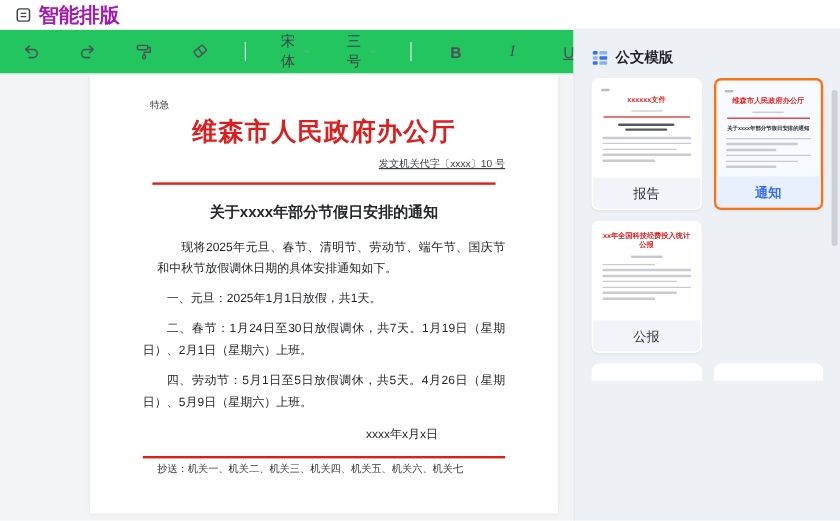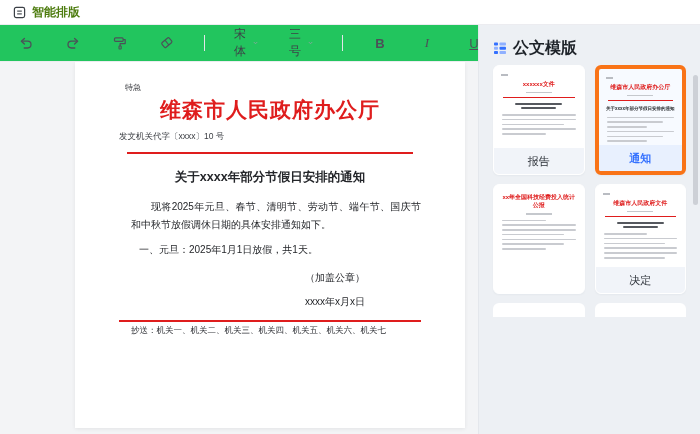--- a/index.html
+++ b/index.html
@@ -4,21 +4,21 @@
 <style>
   * { margin:0; padding:0; box-sizing:border-box; }
   html,body { width:700px; height:434px; overflow:hidden; background:#fff;
     font-family:"Liberation Sans","DejaVu Sans",sans-serif; }
 
   .app { width:700px; height:434px; display:flex; flex-direction:column; }
 
   
   .app-header { height:25px; background:#fff; border-bottom:1px solid #ececf0;
     display:flex; align-items:center; padding:0 13px; gap:6px; flex:none; }
-  .app-header .title { font-size:12px; font-weight:bold; color:#4d7c0f;font-family:Liberation Serif, serif; }
+  .app-header .title { font-size:17px; font-weight:bold; color:#a21caf;font-family:Liberation Serif, serif; }
 
   
   .main-row { flex:1; display:flex; min-height:0; }
   .left-col { width:478px; flex:none; display:flex; flex-direction:column; min-height:0; }
 
   
   .toolbar { height:37px; background:#22c55e; border-bottom:1px solid #ececf0;
     display:flex; align-items:center; padding:0 16px; gap:27px; flex:none; }
   .tb-btn { display:flex; align-items:center; justify-content:center; gap:2px;
     height:24px; min-width:20px; border-radius:4px; cursor:pointer; color:#4c5158;
@@ -35,44 +35,44 @@
   svg.icon { display:block; }
 
   
   .editor { flex:1; background:#f3f4f6; overflow:hidden; position:relative; }
   .page { position:absolute; left:75px; top:0; width:390px; height:366px;
     background:#fff; box-shadow:0 1px 4px rgba(0,0,0,.07); padding:20px 44px 15px 44px;
     color:#24262a; }
   .urgency { font-size:8px; color:#33353a; margin-left:6px; }
   .org-title { font-size:21px; font-weight:bold; text-align:center; letter-spacing:1px;
     margin-top:3px; color:#df1d1d; }
-  .ref-no { font-size:8.5px; text-align:left; color:#3a3d42; margin-top:7px; }
+  .ref-no { font-size:8.5px; text-align:right; color:#3a3d42; margin-top:7px;text-decoration:underline; }
   .red-hr { height:2px; background:#df1d1d; margin:9px 8px 0 8px; }
   .doc-title { font-size:12.5px; font-weight:bold; text-align:center; margin-top:15px; }
   .para { font-size:10px; line-height:18px; text-indent:2em; margin-top:7px;
     text-align:justify; }
   .para.first { margin-top:12px;margin-left:12px; }
   .sign { text-align:right; padding-right:56px; font-size:10px; }
   .sign.seal { margin-top:12px; }
   .sign.date { margin-top:10px; }
   .doc-footer { margin:11px 0 0 0; }
   .f-line { height:1px; background:#df1d1d; }
   .f-line.thick { height:2px; }
   .cc-line { font-size:8.5px; color:#33353a; padding:3px 12px; }
 
   
   .right-panel { flex:1; background:#edf0f4; border-left:1px solid #e4e7ec;
     position:relative; overflow:hidden; padding:0 14px; }
   .panel-header { display:flex; align-items:center; gap:6px; height:40px; padding-top:6px; }
-  .panel-header .ptitle { font-size:16px; font-weight:bold; color:#1e2329; }
+  .panel-header .ptitle { font-size:12px; font-weight:bold; color:#1e2329; }
   .cards { display:grid; grid-template-columns:1fr 1fr; gap:9px 10px; }
   .card { background:#fff; border-radius:6px; height:110px; overflow:hidden;
     border:1px solid #fff; cursor:pointer; display:flex; flex-direction:column;
     box-shadow:0 1px 2px rgba(30,40,70,.04); }
-  .card.selected { border:4px solid #f97316; background:#f7faff; }
+  .card.selected { border:2px solid #f97316; background:#f7faff; }
   .thumb { flex:1; padding:8px 7px 0 7px; overflow:hidden; }
   .th-topline { width:7px; height:1.5px; background:#b9bcc2; margin-bottom:4px; }
   .th-title { font-size:6px; font-weight:bold; color:#df1d1d; text-align:center;
     line-height:8px; }
   .th-sub { width:26px; height:1.5px; background:#c5c8cd; margin:4px auto 0 auto; }
   .th-divider { height:1px; background:#df1d1d; margin:4px 2px 0 2px; }
   .th-heading { margin-top:5px; }
   .th-heading i { display:block; height:2px; background:#55585e; border-radius:1px;
     margin:2px auto 0 auto; }
   .th-heading i:nth-child(1){ width:62%; }
@@ -208,21 +208,22 @@
 
       <div class="editor">
         <div class="page">
           <div class="urgency">特急</div>
           <div class="org-title">维森市人民政府办公厅</div>
           <div class="ref-no">发文机关代字〔xxxx〕10 号</div>
           <div class="red-hr"></div>
           <div class="doc-title">关于xxxx年部分节假日安排的通知</div>
           <div class="para first">现将2025年元旦、春节、清明节、劳动节、端午节、国庆节和中秋节放假调休日期的具体安排通知如下。</div>
           <div class="para">一、元旦：2025年1月1日放假，共1天。</div>
-          <div class="sign seal">（加盖公章）</div>
+          <div class="para">二、春节：1月24日至30日放假调休，共7天。1月19日（星期日）、2月1日（星期六）上班。</div>
+          <div class="para">四、劳动节：5月1日至5日放假调休，共5天。4月26日（星期日）、5月9日（星期六）上班。</div>
           <div class="sign date">xxxx年x月x日</div>
           <div class="doc-footer">
             <div class="f-line thick"></div>
             <div class="cc-line">抄送：机关一、机关二、机关三、机关四、机关五、机关六、机关七</div>
 
           </div>
         </div>
       </div>
     </div>
 
@@ -290,44 +291,24 @@
             <div class="th-body">
                 <i class="s"></i>
                 <i></i>
                 <i></i>
                 <i class="m"></i>
                 <i></i>
                 <i class="m"></i>
                 <i class="s"></i>
               </div>
           </div>
-        </div>
-
-
-        <div class="card">
-          <div class="thumb">
-            <div class="th-topline"></div>
-            <div class="th-title">维森市人民政府文件</div>
-            <div class="th-sub"></div>
-            <div class="th-divider"></div>
-            <div class="th-heading">
-                <i></i>
-                <i></i>
-              </div>
-            <div class="th-body">
-                <i class="s"></i>
-                <i></i>
-                <i class="m"></i>
-                <i></i>
-                <i></i>
-                <i class="m"></i>
-              </div>
-          </div>
-          <div class="card-label">决定</div>
-        </div>
+          <div class="card-label">公报</div>
+        </div>
+
+
 
       </div>
 
       <div class="stub-row">
         <div class="card-stub"></div>
         <div class="card-stub"></div>
       </div>
 
       <div class="panel-scrollbar"></div>
     </div>

